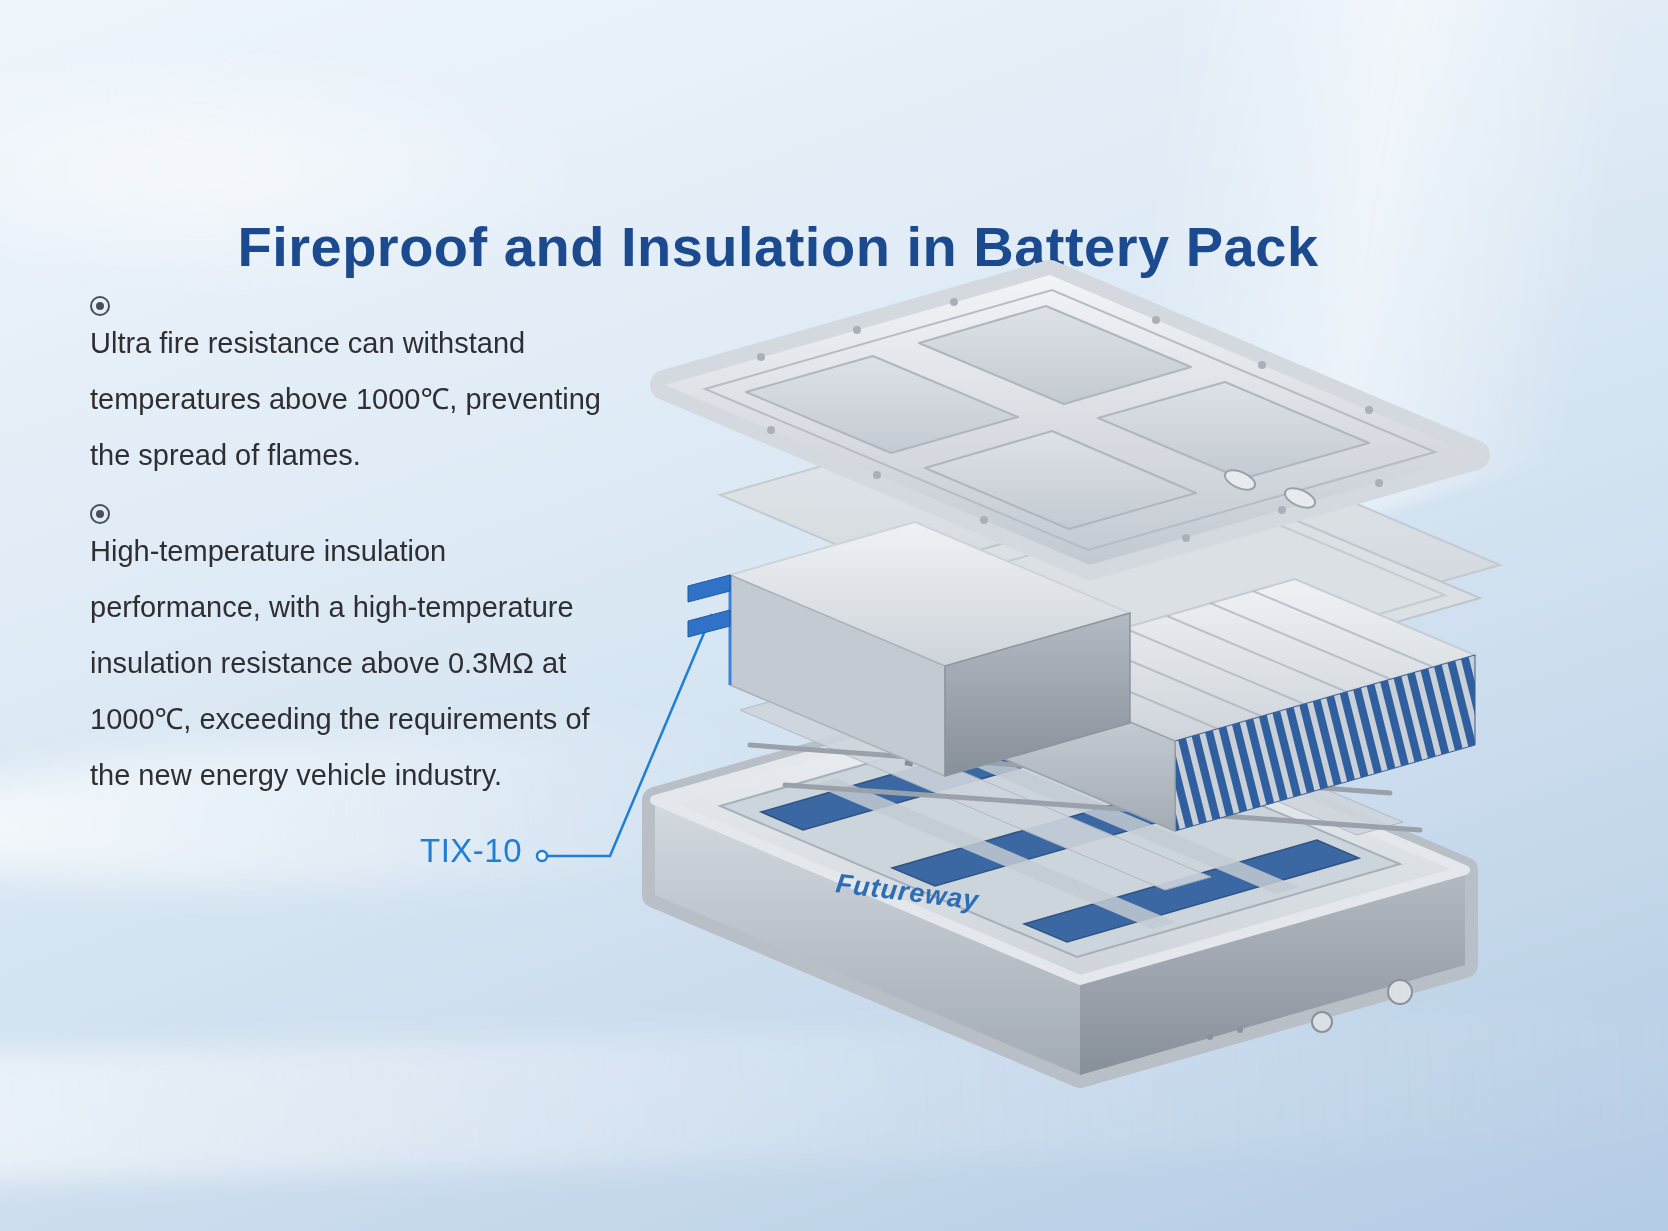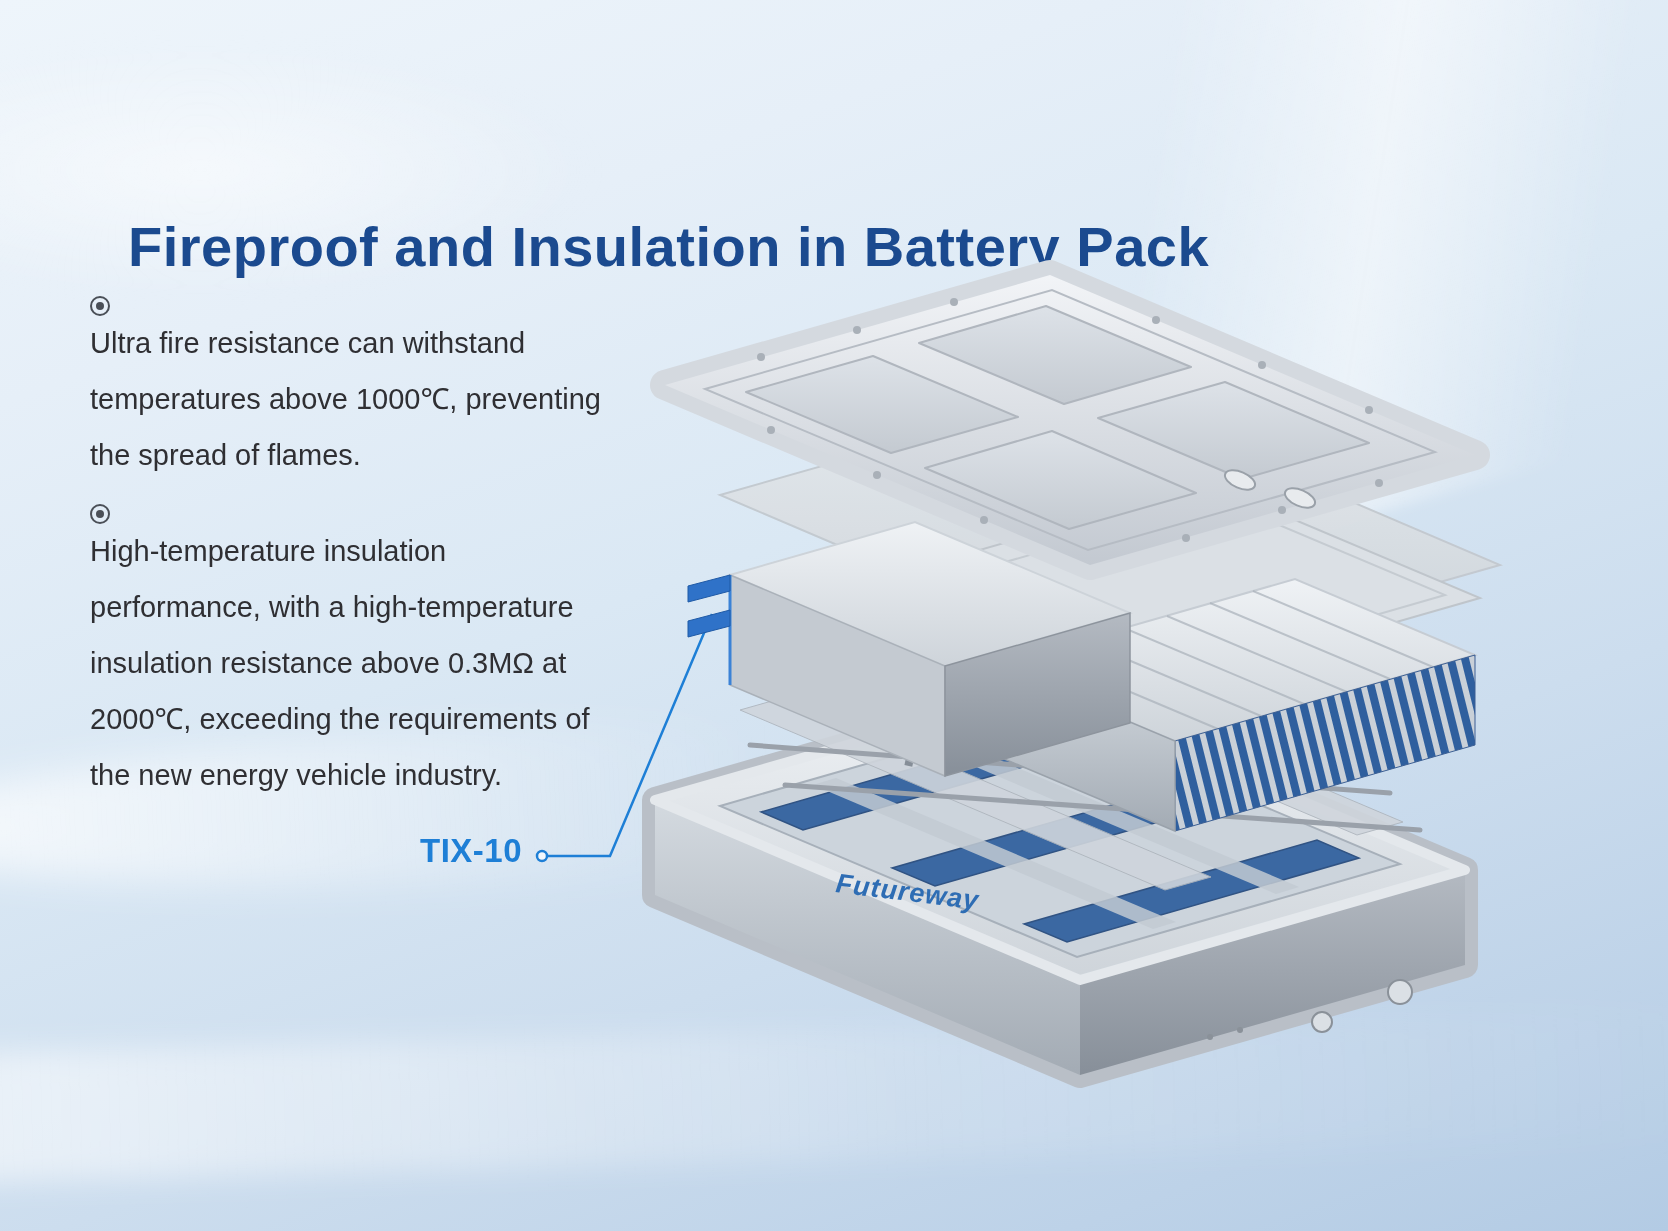--- a/index.html
+++ b/index.html
@@ -19,38 +19,38 @@
     transform:rotate(-2.5deg);filter:blur(18px);}
   .band-bottom{top:1030px;left:-60px;width:1800px;height:130px;
     background:linear-gradient(90deg,rgba(255,255,255,.55),rgba(255,255,255,.15) 55%,rgba(255,255,255,0));
     transform:rotate(-1.5deg);filter:blur(14px);}
   .band-tl{top:40px;left:-200px;width:800px;height:260px;border-radius:50%;
     background:radial-gradient(ellipse at center,rgba(255,255,255,.55),rgba(255,255,255,0) 70%);
     filter:blur(10px);}
 
   .title{
     position:absolute;left:128px;top:176px;width:1300px;
-    font-size:56px;font-weight:700;color:#1b4a8f;letter-spacing:.5px;
+    font-size:56px;font-weight:700;color:#1b4a8f;letter-spacing:.5px;text-align:center;
   }
   .features{position:absolute;left:90px;top:276px;width:575px;}
   .feature-item{display:flex;align-items:flex-start;flex-direction:column;}
   .bullet{
     flex:0 0 16px;width:16px;height:16px;margin:20px 16px 0 0;
     border:2px solid #4a4f57;border-radius:50%;position:relative;
   }
   .bullet::after{
     content:"";position:absolute;left:4px;top:4px;width:8px;height:8px;
     border-radius:50%;background:#4a4f57;
   }
   .feature-text{
     font-size:29px;line-height:1.93;color:#2f2f33;width:535px;
   }
   .callout-label{
     position:absolute;left:420px;top:832px;
-    font-size:33px;font-weight:700;color:#1e7fd6;letter-spacing:.5px;
+    font-size:33px;font-weight:400;color:#1e7fd6;letter-spacing:.5px;
   }
   .callout-svg{position:absolute;left:528px;top:598px;width:200px;height:280px;}
   .pack-svg{position:absolute;left:600px;top:240px;width:960px;height:900px;}
   .brand-text{
     font-size:27px;font-weight:700;font-style:italic;fill:#2e6db4;letter-spacing:1px;
   }
 </style>
 </head>
 <body>
 
@@ -63,21 +63,21 @@
 
   <h1 class="title">Fireproof and Insulation in Battery Pack</h1>
 
   <div class="features">
     <div class="feature-item">
       <span class="bullet"></span>
       <span class="feature-text">Ultra fire resistance can withstand temperatures above 1000℃, preventing the spread of flames.</span>
     </div>
     <div class="feature-item">
       <span class="bullet"></span>
-      <span class="feature-text">High-temperature insulation performance, with a high-temperature insulation resistance above 0.3MΩ at 2000℃, exceeding the requirements of the new energy vehicle industry.</span>
+      <span class="feature-text">High-temperature insulation performance, with a high-temperature insulation resistance above 0.3MΩ at 1000℃, exceeding the requirements of the new energy vehicle industry.</span>
     </div>
   </div>
 
   <div class="callout-label">TIX-10</div>
 
   <svg class="callout-svg" viewBox="0 0 200 280">
     <polyline points="20,258 82,258 184,16" fill="none" stroke="#1e7fd6" stroke-width="2.5"></polyline>
     <circle cx="14" cy="258" r="5" fill="#f2f8fd" stroke="#1e7fd6" stroke-width="2.5"></circle>
   </svg>
 

